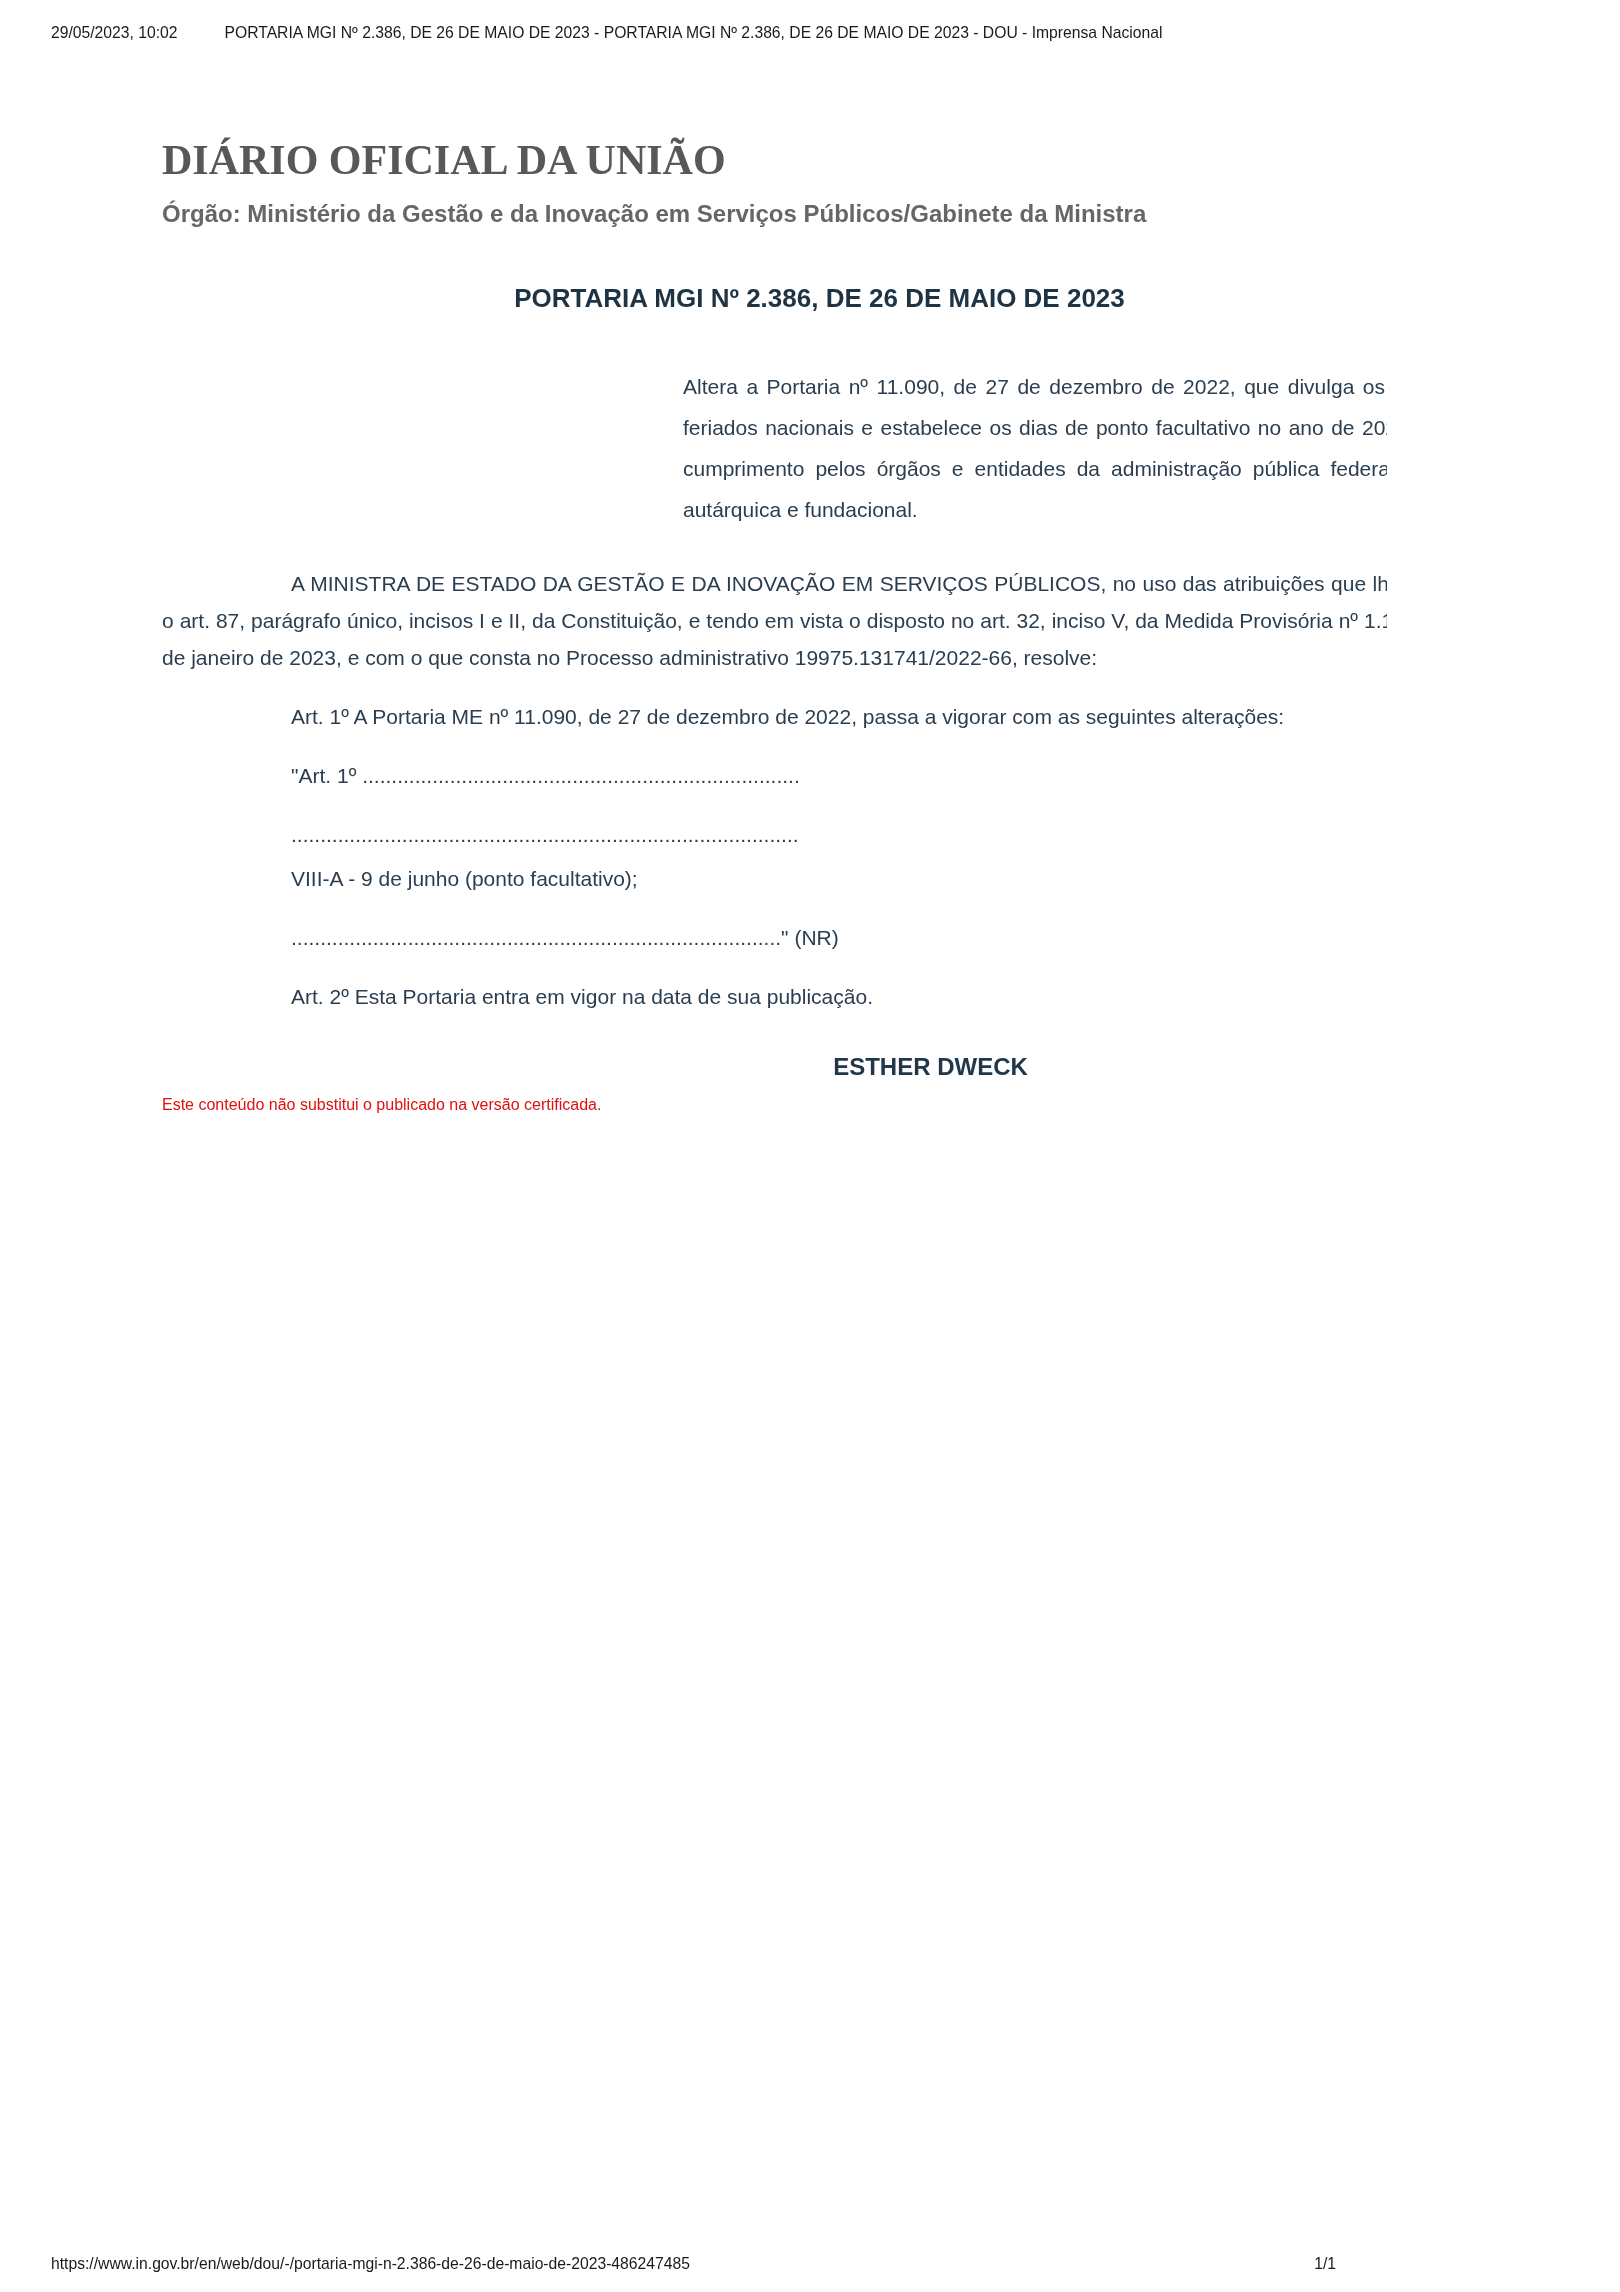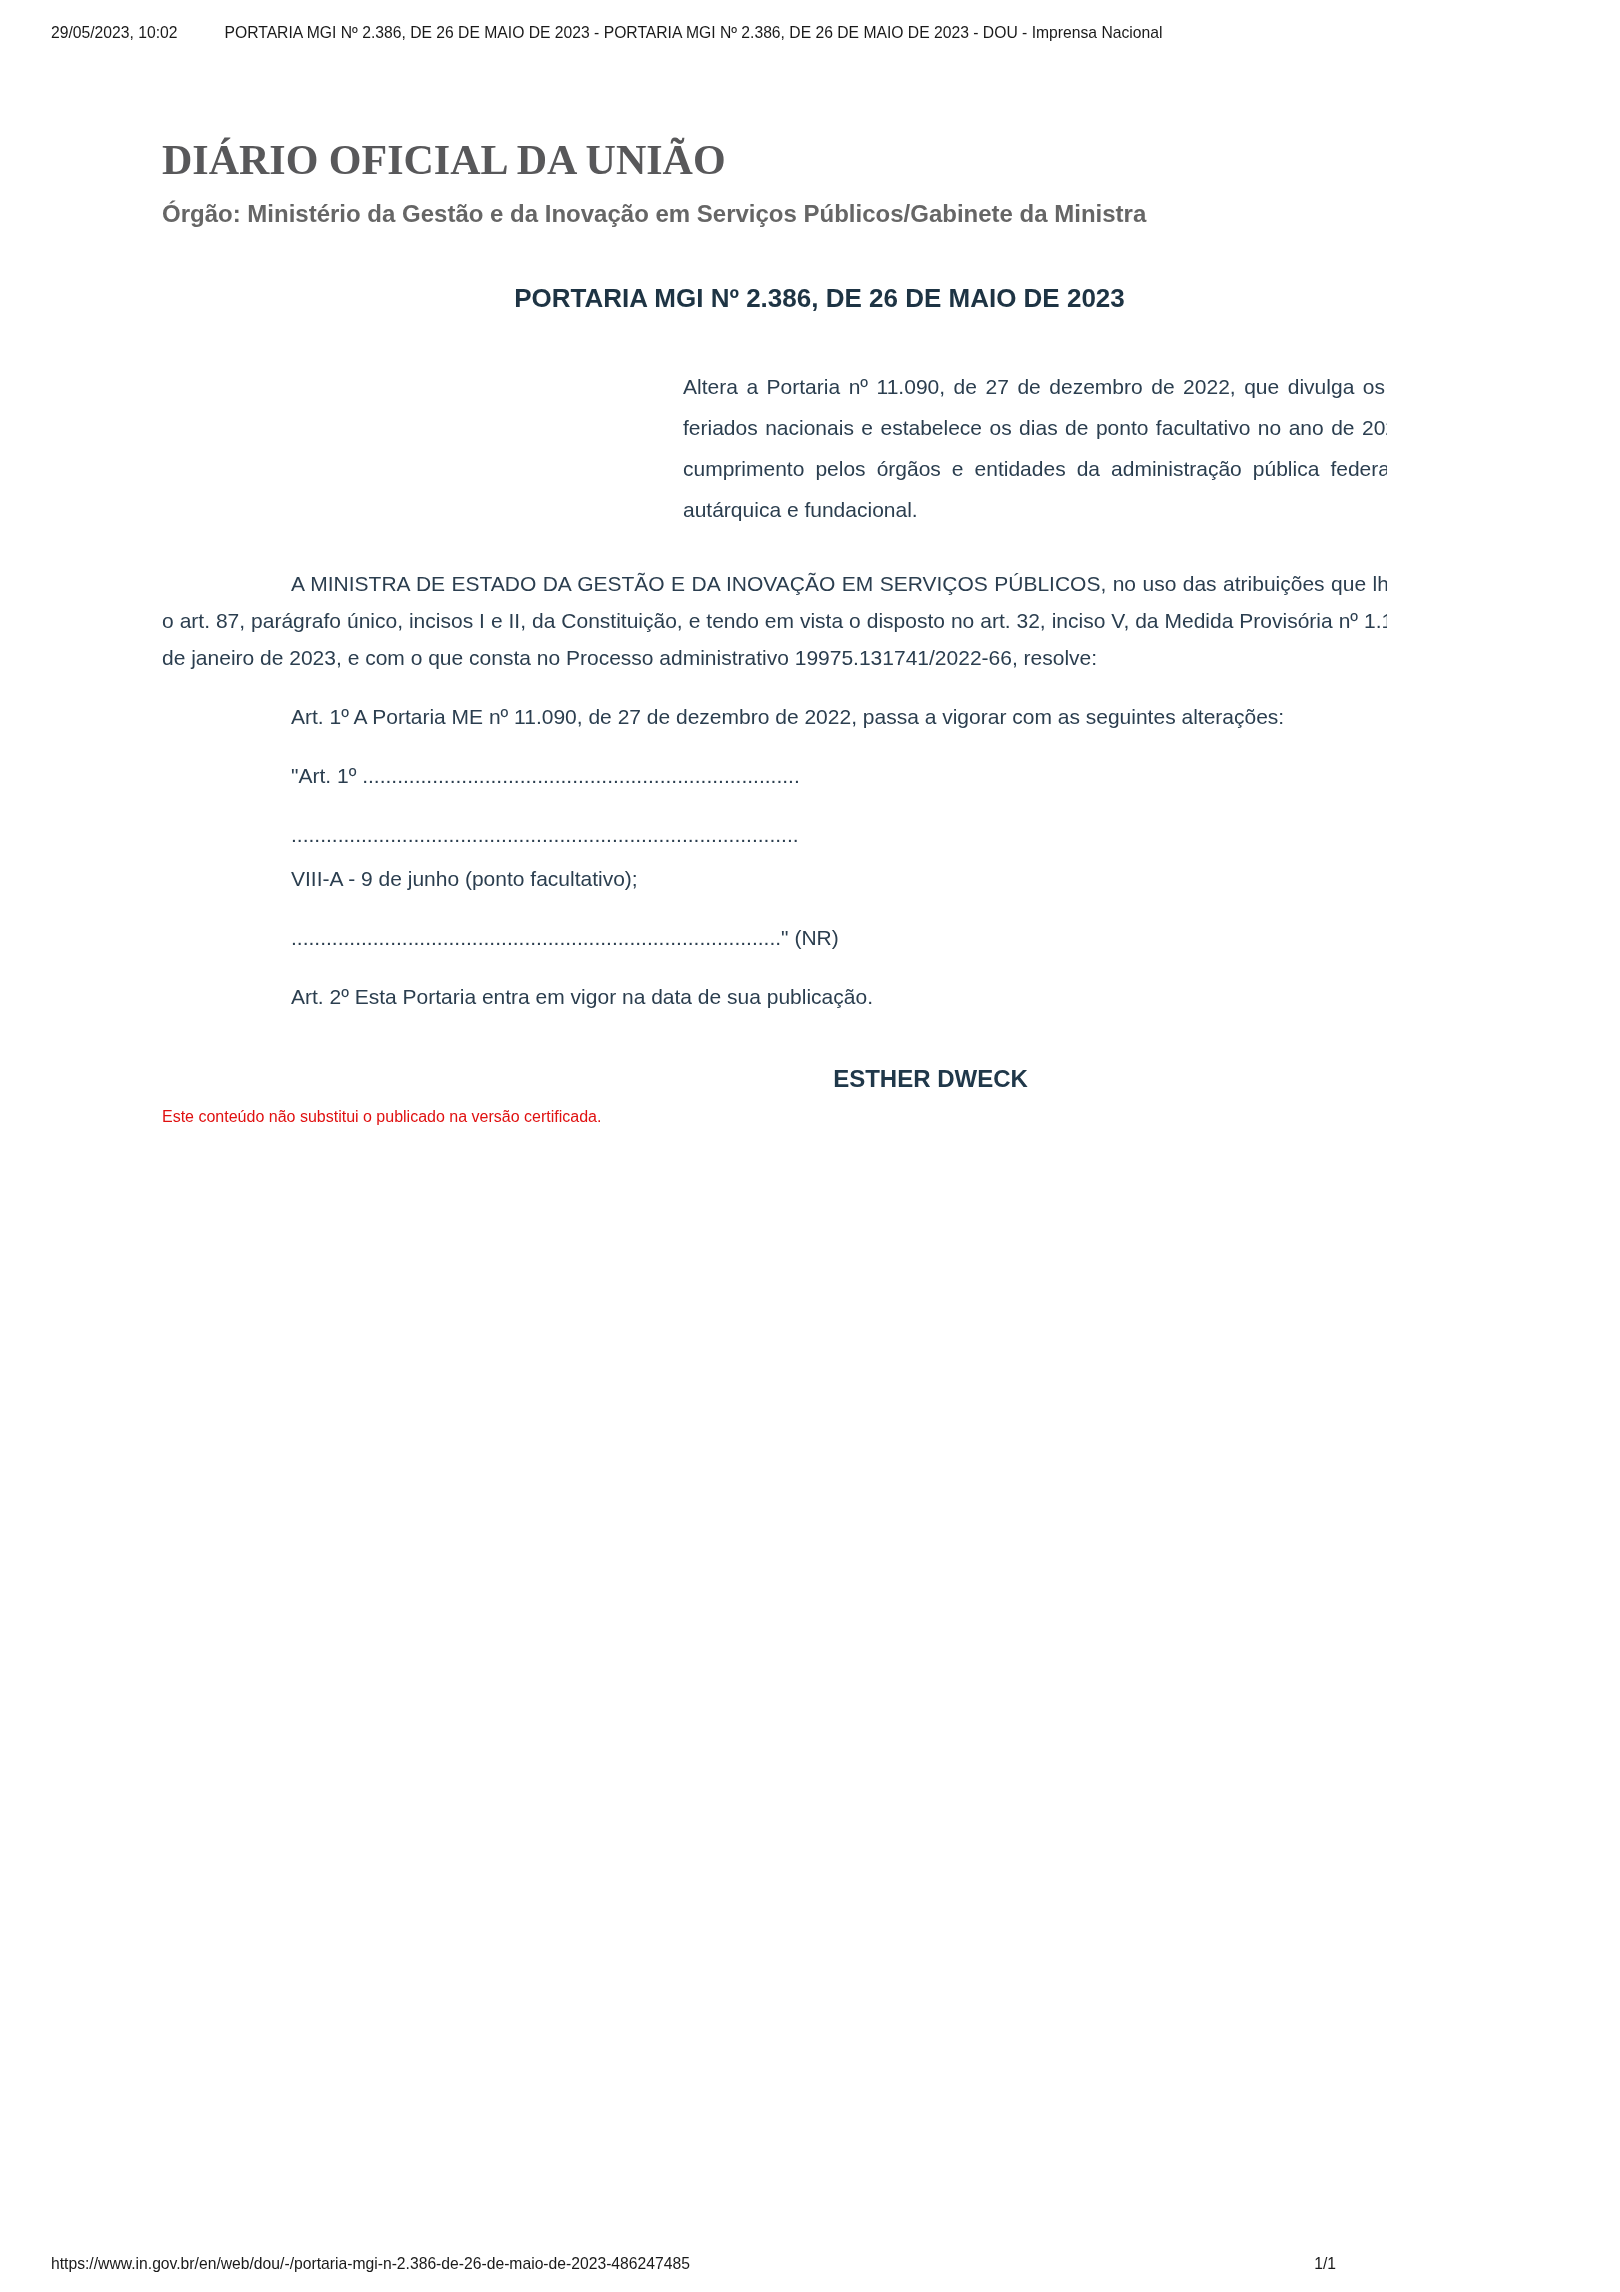--- a/index.html
+++ b/index.html
@@ -89,21 +89,21 @@
   .body-para{
     margin:0 0 22px 0;
     font-size:21px;
     line-height:37px;
     color:#2b3e4f;
     text-align:justify;
     text-indent:129px;
   }
   .pull-up{margin-top:-14.8px;}
   .signature{
-    margin:45px 0 0 222px;
+    margin:33px 0 0 222px;
     font-size:24px;
     line-height:37px;
     font-weight:bold;
     color:#20384a;
     text-align:center;
     text-indent:0;
   }
   .disclaimer{
     margin:6px 0 0 0;
     font-size:16px;

